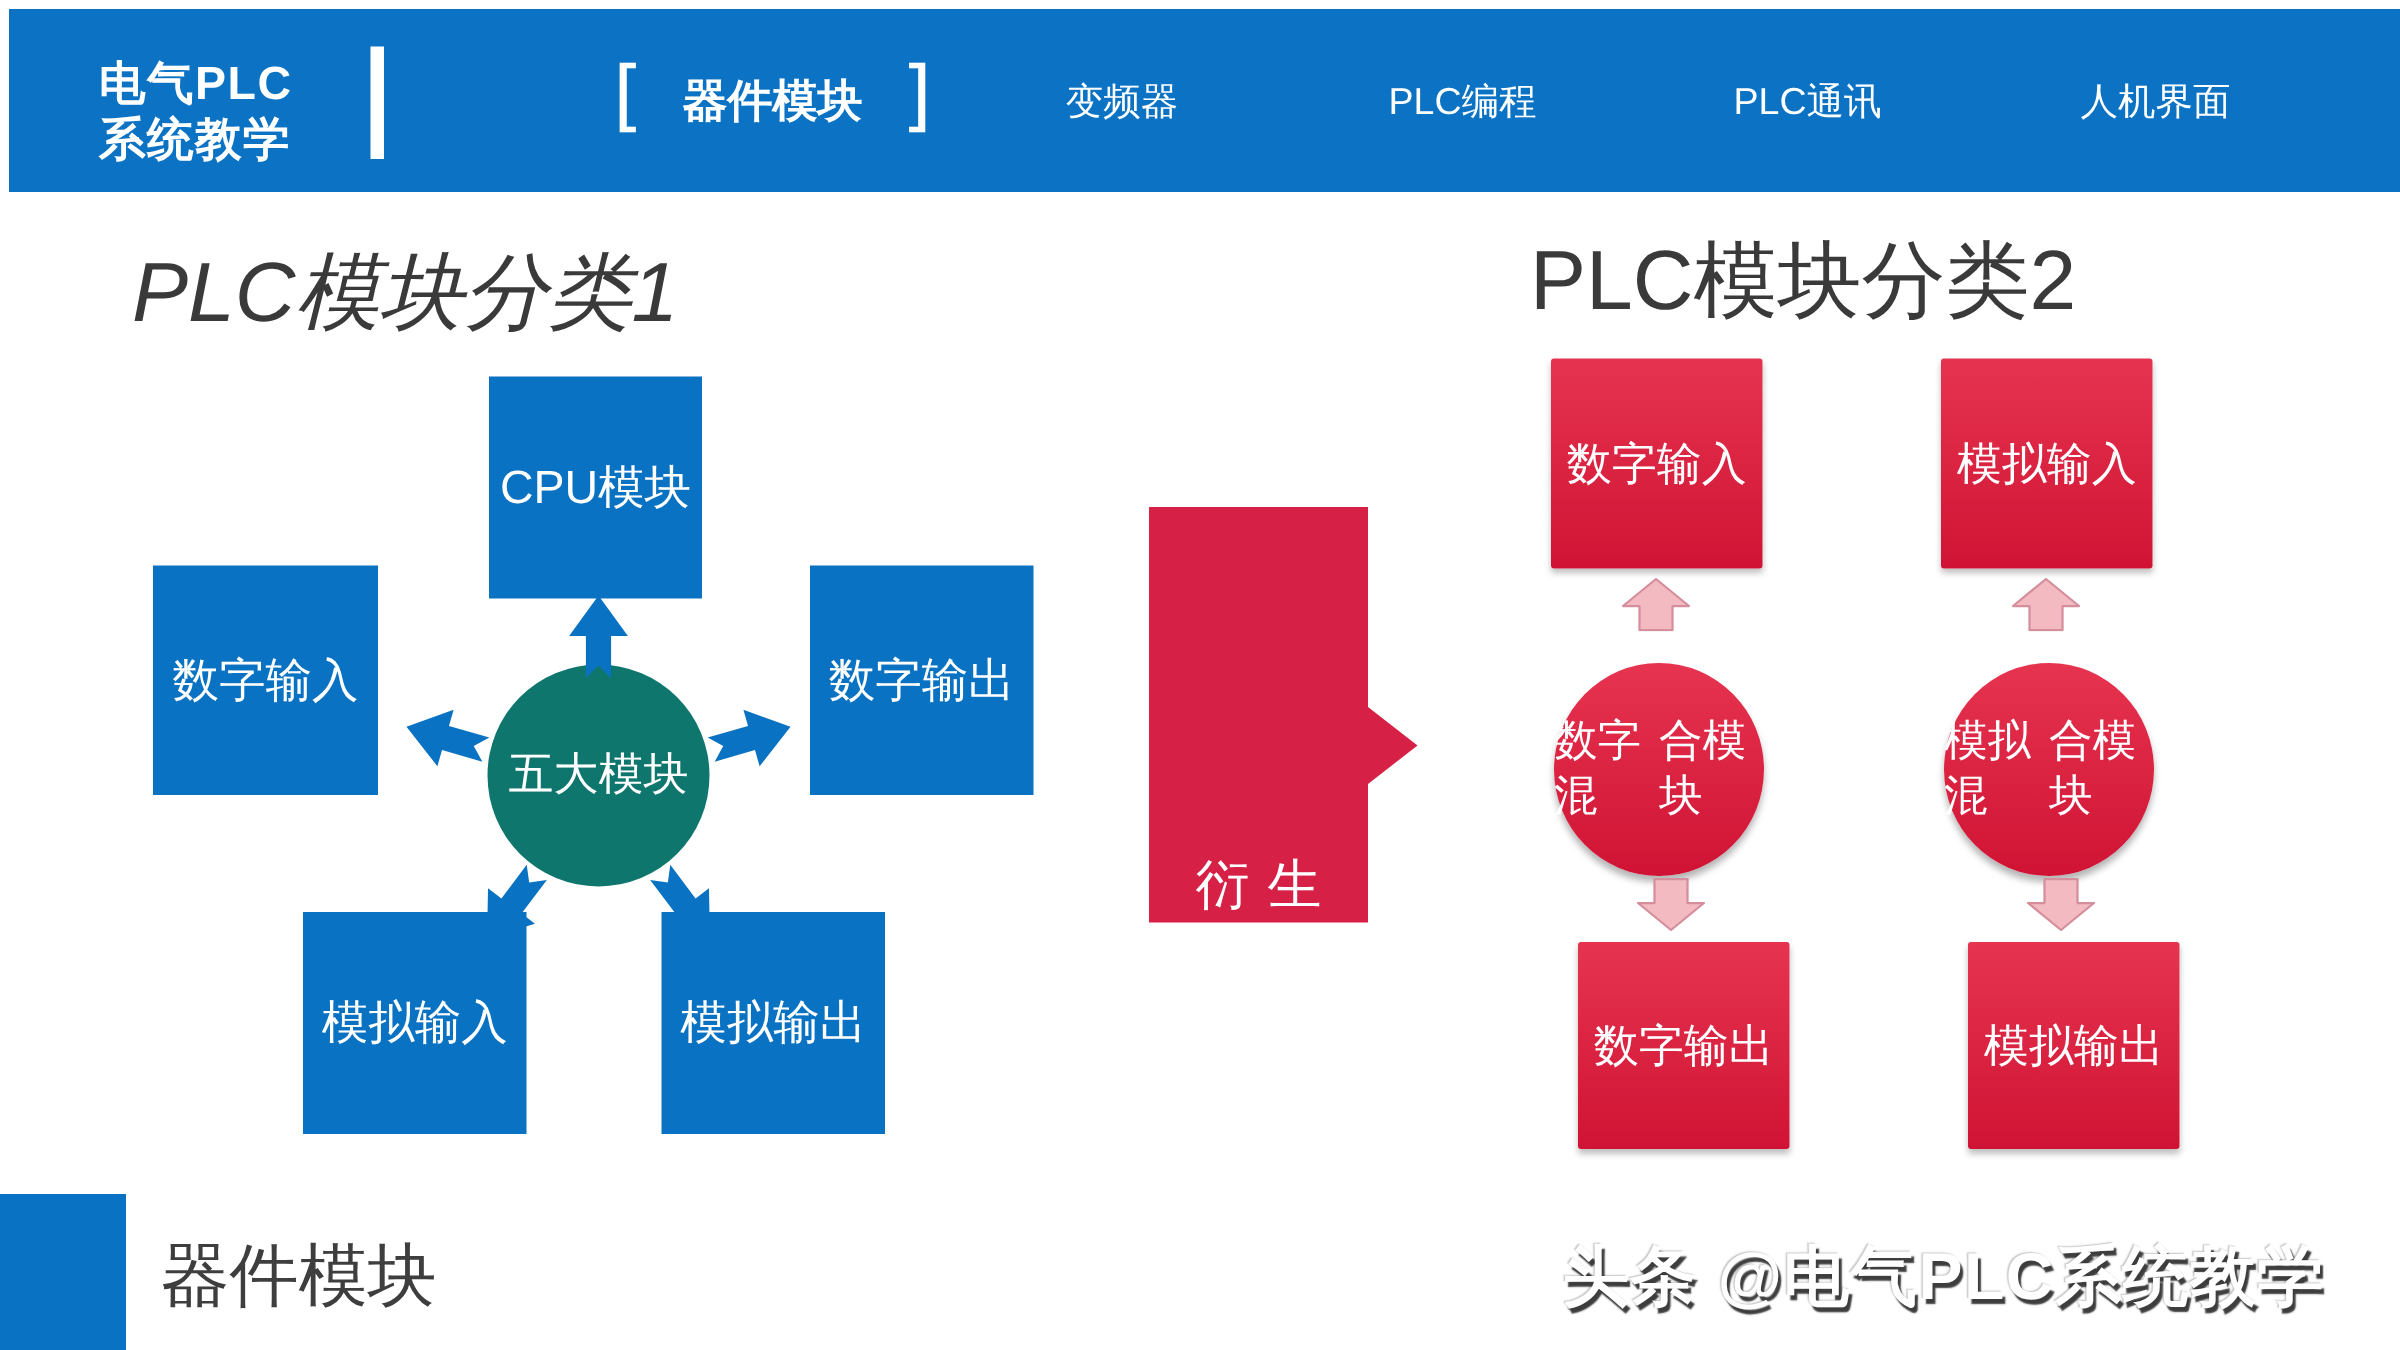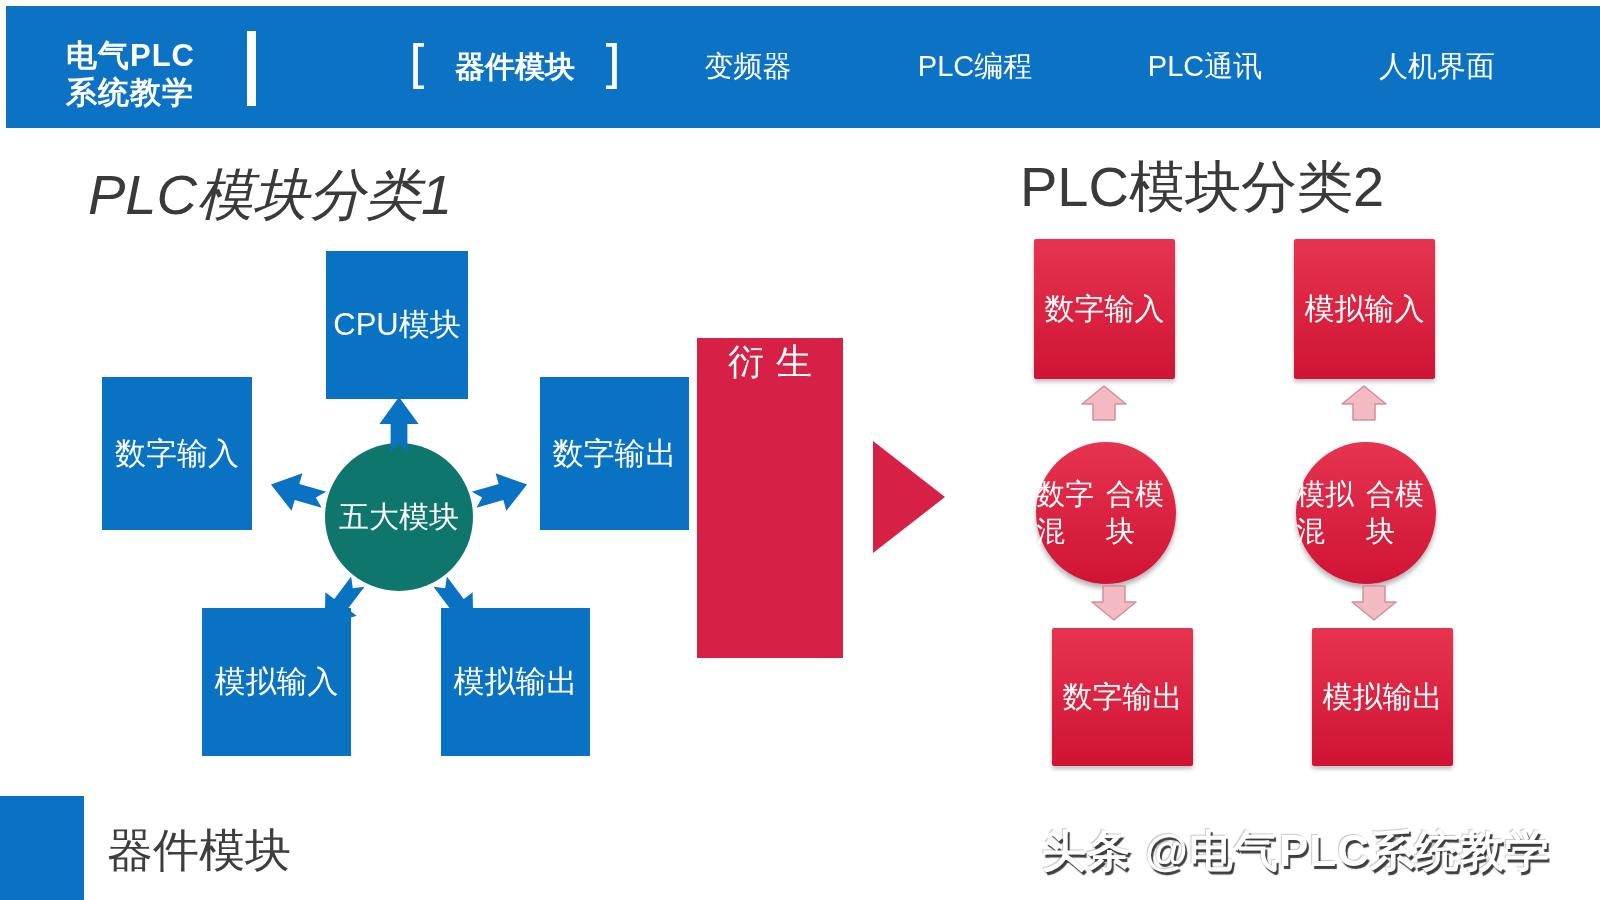--- a/index.html
+++ b/index.html
@@ -5,21 +5,21 @@
   html,body{margin:0;padding:0;background:#ffffff;}
   .stage{position:relative;width:1600px;height:900px;background:#ffffff;overflow:hidden;
          font-family:"Liberation Sans",sans-serif;}
 
   
   .topbar{position:absolute;left:6px;top:6px;width:1594px;height:122px;background:#0b72c4;padding-left:28px;}
   .logo{position:absolute;left:60px;top:31px;color:#ffffff;font-weight:bold;
         font-size:31px;line-height:37px;letter-spacing:1px;}
   .logo-divider{position:absolute;left:241px;top:25px;width:9px;height:75px;background:#ffffff;}
   .nav-item{position:absolute;top:0;height:122px;display:flex;align-items:center;justify-content:center;
-            color:#ffffff;font-size:29px;transform:translateX(-50%);cursor:pointer;white-space:nowrap;}
+            color:#ffffff;font-size:25px;transform:translateX(-50%);cursor:pointer;white-space:nowrap;}
   .nav-item.active{font-weight:bold;font-size:30px;gap:26px;}
   .bracket{font-family:"DejaVu Sans",sans-serif;font-size:52px;font-weight:normal;line-height:1;
            position:relative;top:-3px;}
 
   
   .big-title{position:absolute;color:#3a3a3a;font-size:56px;white-space:nowrap;}
   .title-1{left:88px;top:158px;font-style:italic;}
   .title-2{left:1020px;top:150px;}
 
   
@@ -29,22 +29,22 @@
   .bb-left{left:102px;top:377px;width:150px;height:153px;}
   .bb-right{left:540px;top:377px;width:149px;height:153px;}
   .bb-bl{left:202px;top:608px;width:149px;height:148px;}
   .bb-br{left:441px;top:608px;width:149px;height:148px;}
   .bcircle{position:absolute;left:325px;top:443px;width:148px;height:148px;border-radius:50%;
            background:#0f766e;color:#ffffff;display:flex;flex-direction:row;align-items:center;
            justify-content:center;font-size:30px;line-height:38px;}
   .barr{position:absolute;width:56px;height:42px;}
 
   
-  .derive-rect{position:absolute;left:697px;top:338px;width:146px;height:320px;background:#d62045;
-               display:flex;align-items:flex-start;justify-content:center;}
+  .derive-rect{position:absolute;left:766px;top:338px;width:146px;height:277px;background:#d62045;
+               display:flex;align-items:flex-end;justify-content:center;}
   .derive-head{position:absolute;left:873px;top:441px;width:0;height:0;
                border-left:72px solid #d62045;border-top:56px solid transparent;
                border-bottom:56px solid transparent;}
   .derive-label{color:#ffffff;font-family:"DejaVu Serif",serif;font-size:36px;
                 letter-spacing:12px;padding-left:12px;white-space:nowrap;}
 
   
   .rbox{position:absolute;width:141px;height:140px;border-radius:2px;color:#ffffff;
         background:linear-gradient(180deg,#e63450 0%,#d01334 100%);
         display:flex;align-items:center;justify-content:center;font-size:30px;white-space:nowrap;

